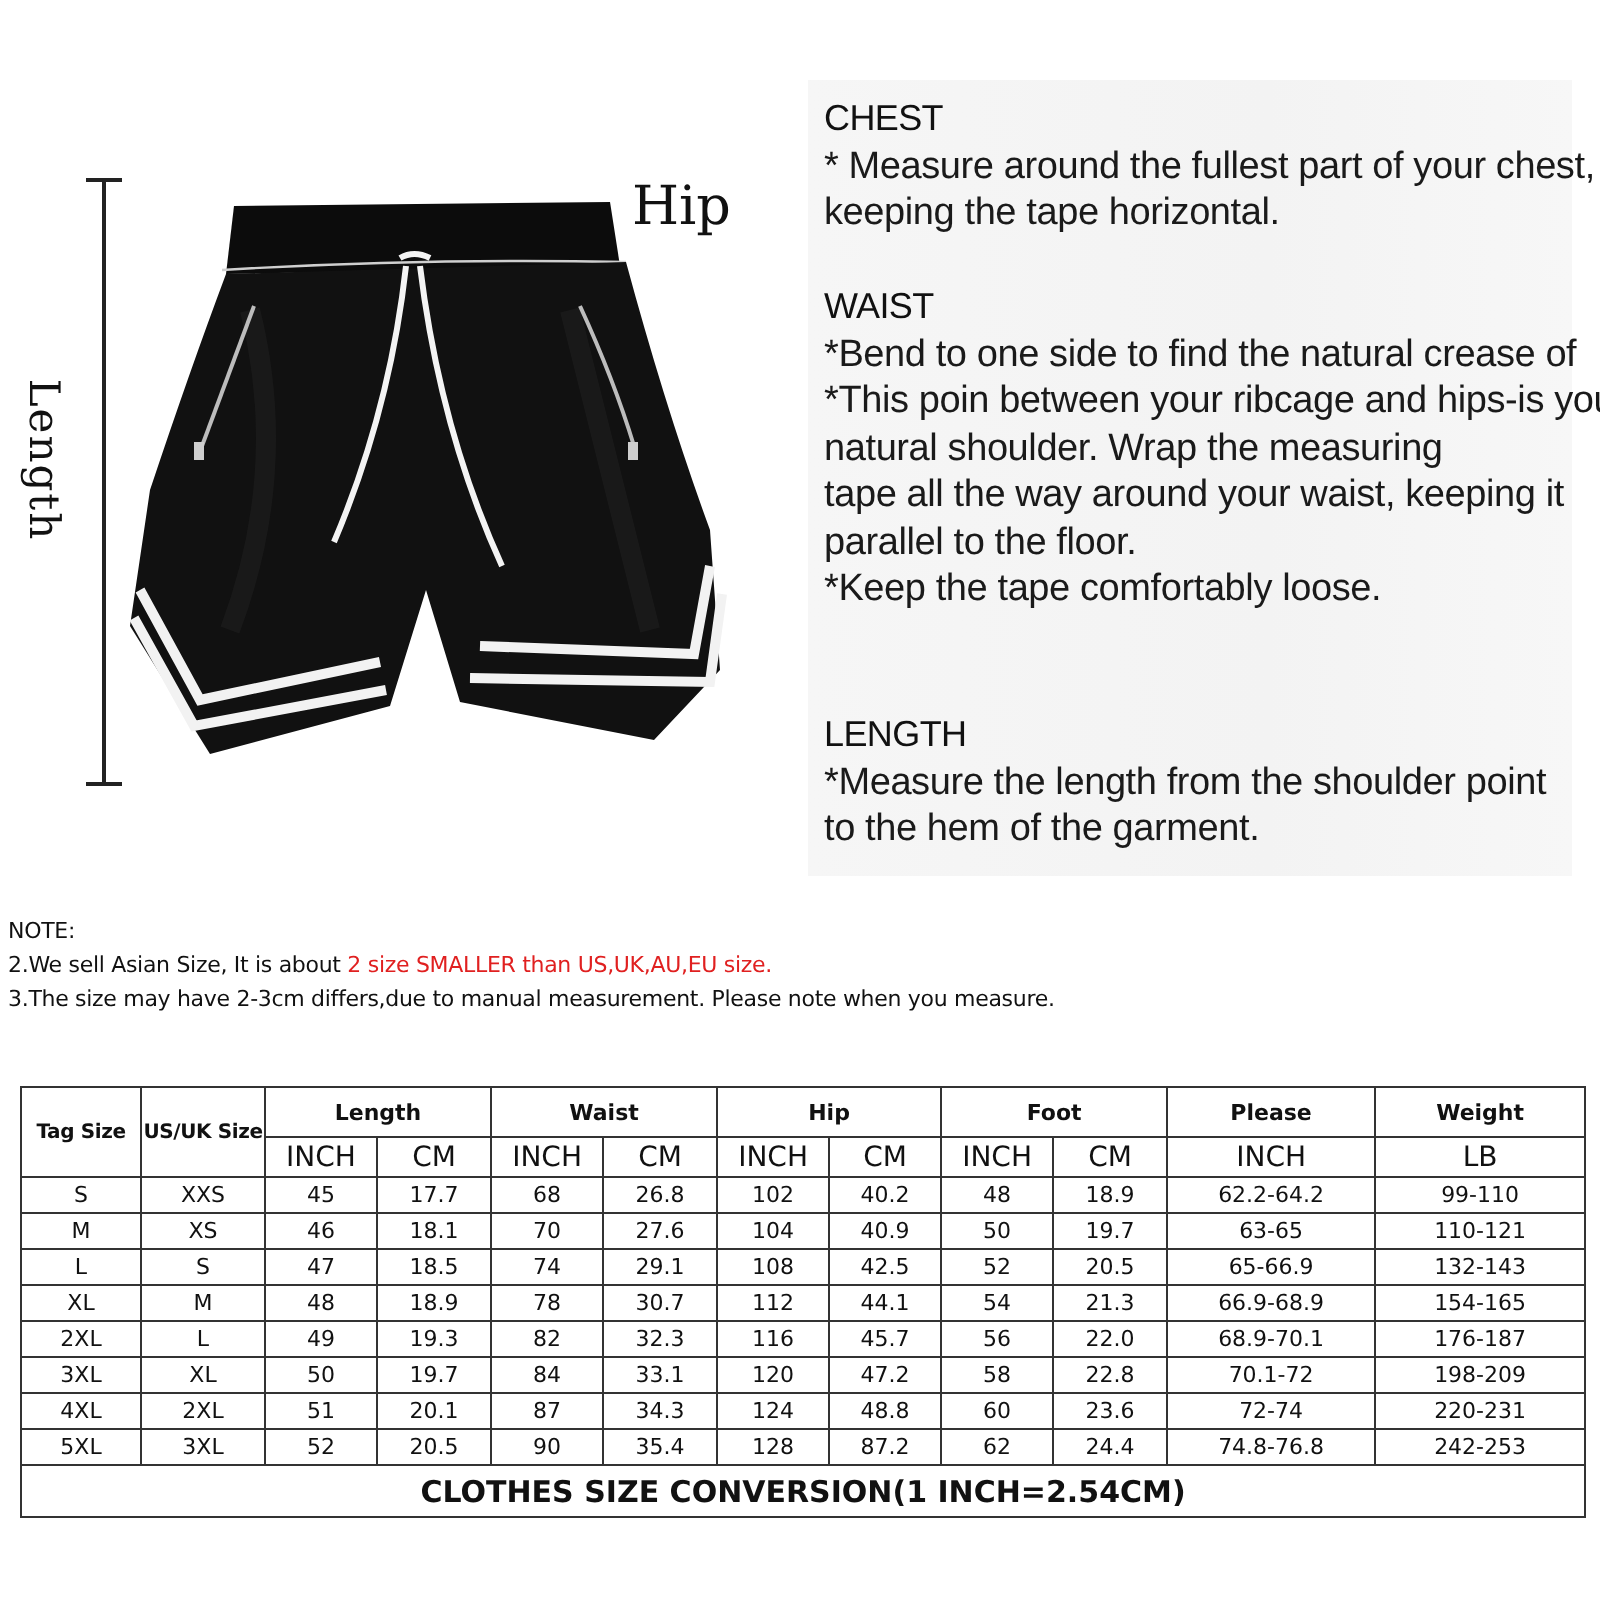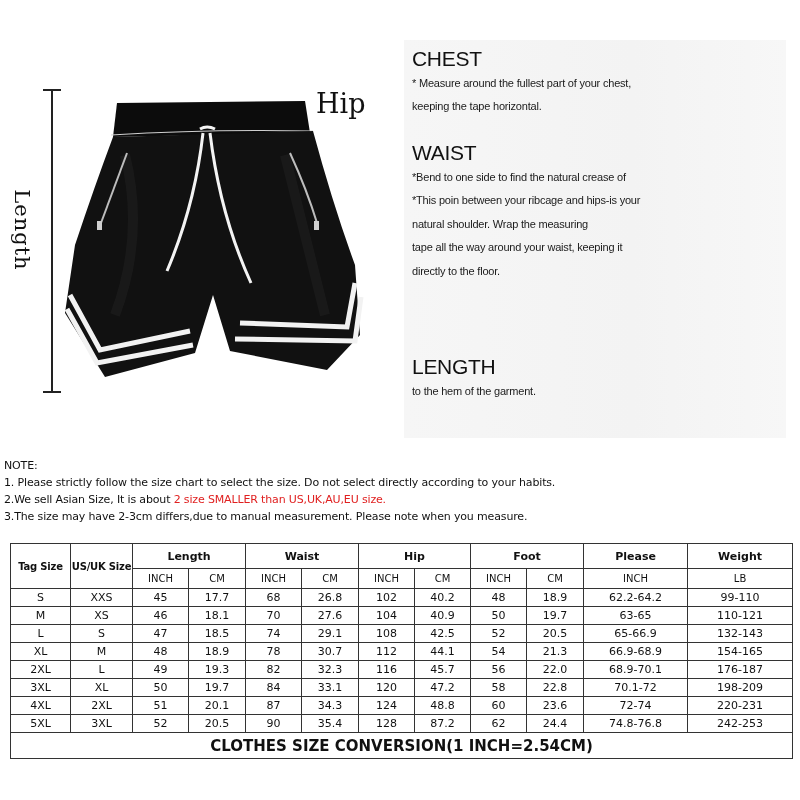--- a/index.html
+++ b/index.html
@@ -24,22 +24,22 @@
   }
   .shorts { position: absolute; left: 55px; top: 95px; width: 320px; height: 290px; }
 
   
   .guide {
     position: absolute; left: 404px; top: 40px; width: 382px; height: 398px;
     background: linear-gradient(90deg, #f6f6f6 0%, #f3f3f3 60%, #f7f7f7 100%);
     font-family: "Liberation Sans", sans-serif;
   }
   .guide-section { position: absolute; left: 8px; right: 4px; }
-  .guide-title { font-size: 21px; font-weight: normal; color: #111; letter-spacing: -0.3px; line-height: 26px; }
-  .guide-line { font-size: 11px; line-height: 23.4px; color: #1a1a1a; white-space: nowrap; letter-spacing: -0.2px; }
+  .guide-title { font-size: 18px; font-weight: normal; color: #111; letter-spacing: -0.3px; line-height: 26px; }
+  .guide-line { font-size: 19px; line-height: 23.4px; color: #1a1a1a; white-space: nowrap; letter-spacing: -0.2px; }
 
   
   .notes {
     position: absolute; left: 4px; top: 457px; width: 790px;
     font-family: "DejaVu Sans", sans-serif; font-size: 11px; line-height: 17px; color: #111;
     white-space: nowrap; letter-spacing: -0.15px;
   }
   .notes .hl { color: #e02020; }
 
   
@@ -47,21 +47,21 @@
     position: absolute; left: 10px; top: 543px; width: 782px;
     border-collapse: collapse; table-layout: fixed;
     font-family: "DejaVu Sans", sans-serif; color: #111;
     border: 1.5px solid #222;
   }
   .size-table td, .size-table th {
     border: 1px solid #333; text-align: center; padding: 0; overflow: hidden; white-space: nowrap;
   }
   .size-table th { font-weight: bold; font-size: 11px; }
   .size-table tr.h1 th { height: 25px; }
-  .size-table tr.h2 td { height: 20px; font-size: 10px; margin-top: 12px; }
+  .size-table tr.h2 td { height: 20px; font-size: 14px; margin-top: 12px; }
   .size-table tr.row td { height: 18px; font-size: 11px; }
   .size-table th.rowspan-head { font-size: 10px; letter-spacing: -0.2px; }
   .size-table tr.footer td { height: 26px; font-weight: bold; font-size: 15px; }
 </style>
 </head>
 <body>
 
 <div class="illus">
   <div class="measure-cap top"></div>
   <div class="measure-line"></div>
@@ -102,32 +102,33 @@
     <div class="guide-line">* Measure around the fullest part of your chest,</div>
     <div class="guide-line">keeping the tape horizontal.</div>
   </div>
 
   <div class="guide-section" style="top:100px;">
     <div class="guide-title">WAIST</div>
     <div class="guide-line">*Bend to one side to find the natural crease of</div>
     <div class="guide-line">*This poin between your ribcage and hips-is your</div>
     <div class="guide-line">natural shoulder. Wrap the measuring</div>
     <div class="guide-line">tape all the way around your waist, keeping it</div>
-    <div class="guide-line">directly to the floor.</div>
+    <div class="guide-line">parallel to the floor.</div>
+    <div class="guide-line">*Keep the tape comfortably loose.</div>
   </div>
 
   <div class="guide-section" style="top:314px;">
     <div class="guide-title">LENGTH</div>
+    <div class="guide-line">*Measure the length from the shoulder point</div>
     <div class="guide-line">to the hem of the garment.</div>
   </div>
 </div>
 
 <div class="notes">
   <div>NOTE:</div>
-  <div>1. Please strictly follow the size chart to select the size. Do not select directly according to your habits.</div>
   <div><span>2.We sell Asian Size, It is about </span><span class="hl">2 size SMALLER than US,UK,AU,EU size.</span></div>
   <div>3.The size may have 2-3cm differs,due to manual measurement. Please note when you measure.</div>
 </div>
 
 <table class="size-table">
   <colgroup>
     <col style="width:60px">
       <col style="width:62px">
     <col style="width:56px">
       <col style="width:57px">

